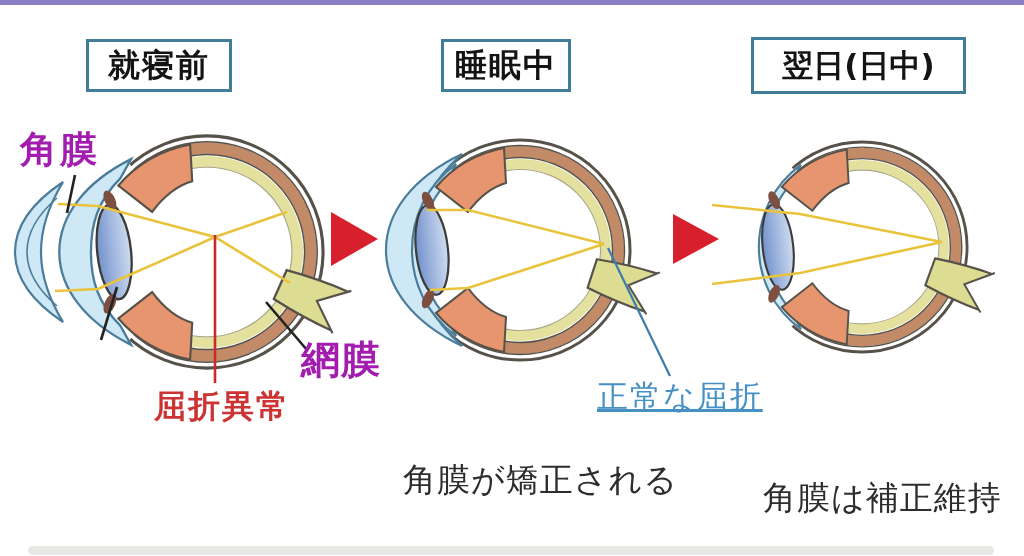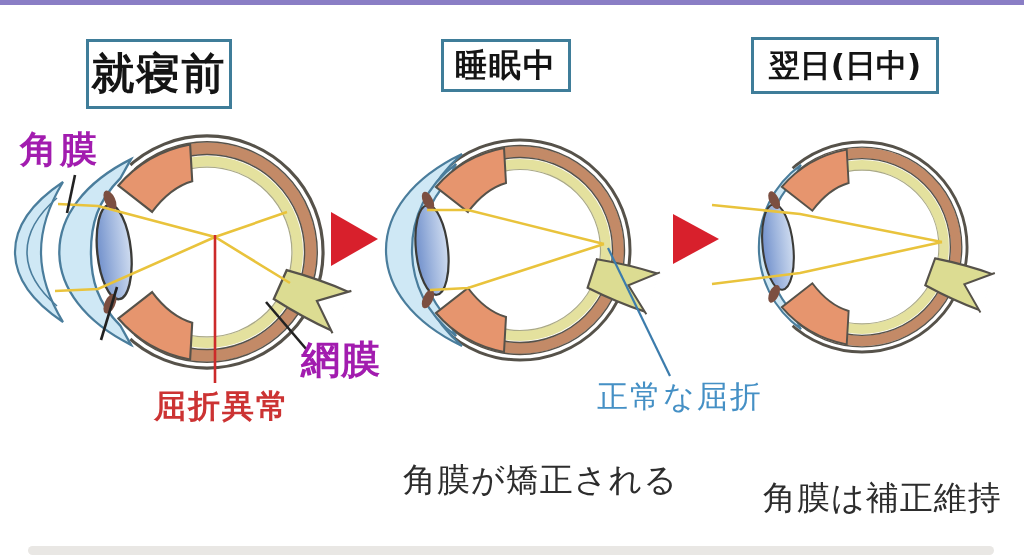--- a/index.html
+++ b/index.html
@@ -4,29 +4,29 @@
 <style>
   html,body{margin:0;padding:0;background:#fefefe;}
   .stage{position:relative;width:1024px;height:556px;background:#ffffff;overflow:hidden;
          font-family:"DejaVu Sans","Liberation Sans",sans-serif;}
   .stage svg{position:absolute;left:0;top:0;}
   .topbar{position:absolute;left:0;top:0;width:1024px;height:5px;}
   .bottombar{position:absolute;left:28px;top:546px;width:966px;height:9px;border-radius:5px;background:#e9e7e4;}
   .titlebox{position:absolute;background:#fff;border:3px solid #3f7d99;display:flex;
             align-items:center;justify-content:center;font-weight:600;color:#141414;
             letter-spacing:2px;box-sizing:border-box;}
-  .t1{left:86px;top:39px;width:146px;height:70px;font-size:43px;}
+  .t1{left:86px;top:39px;width:146px;height:53px;font-size:32px;}
   .t2{left:441px;top:39px;width:130px;height:53px;font-size:32px;}
-  .t3{left:751px;top:37px;width:188px;height:57px;font-size:31px;letter-spacing:0px;}
+  .t3{left:751px;top:37px;width:215px;height:57px;font-size:31px;letter-spacing:0px;}
   .lbl{position:absolute;color:#a21caf;font-weight:600;white-space:nowrap;}
   .lbl-cornea{left:20px;top:125px;font-size:37px;letter-spacing:3px;}
   .lbl-lens{left:24px;top:339px;font-size:39px;letter-spacing:1px;}
   .lbl-retina{left:301px;top:333px;font-size:39px;letter-spacing:1px;font-family:Liberation Serif, serif;}
   .lbl-error{left:154px;top:385px;font-size:32px;color:#cc3333;letter-spacing:2px;}
-  .lbl-normal{left:597px;top:376px;font-size:31px;color:#4590c5;font-weight:500;letter-spacing:2px;}
+  .lbl-normal{left:597px;top:376px;font-size:31px;color:#4590c5;font-weight:500;letter-spacing:2px;text-decoration:underline;}
   .cap{position:absolute;color:#2d2d2d;font-weight:500;font-size:33px;white-space:nowrap;letter-spacing:1px;}
   .cap1{left:84px;top:453px;}
   .cap2{left:403px;top:458px;}
   .cap3a{left:735px;top:432px;}
   .cap3b{left:763px;top:476px;}
 </style>
 </head>
 <body>
 
 <div class="stage">

